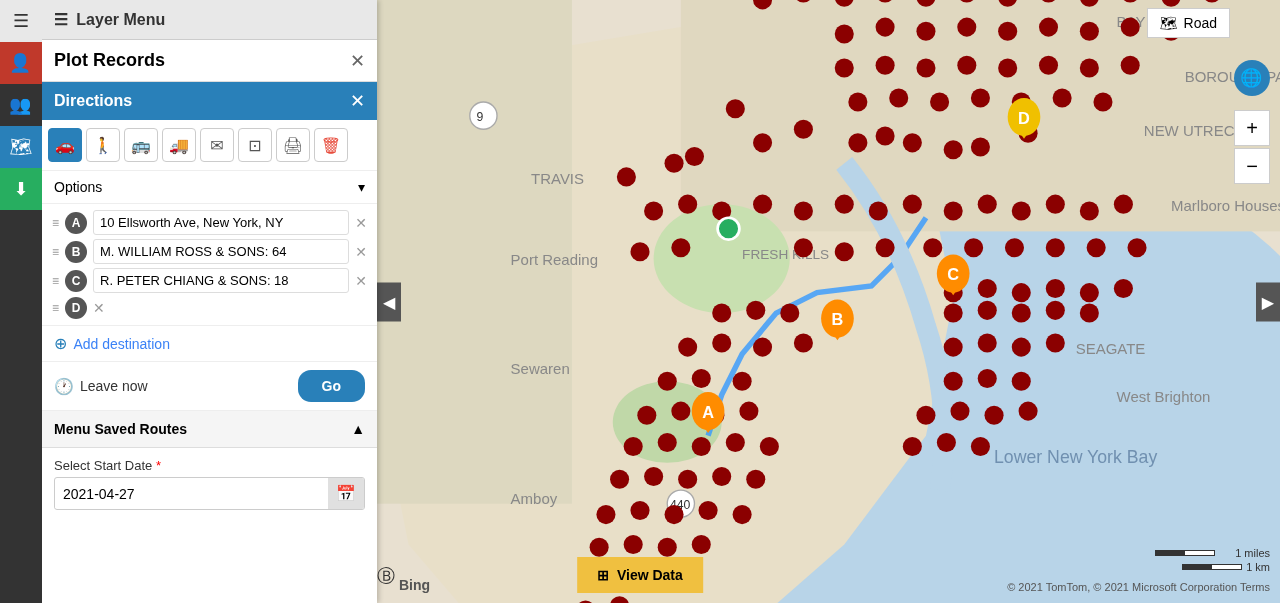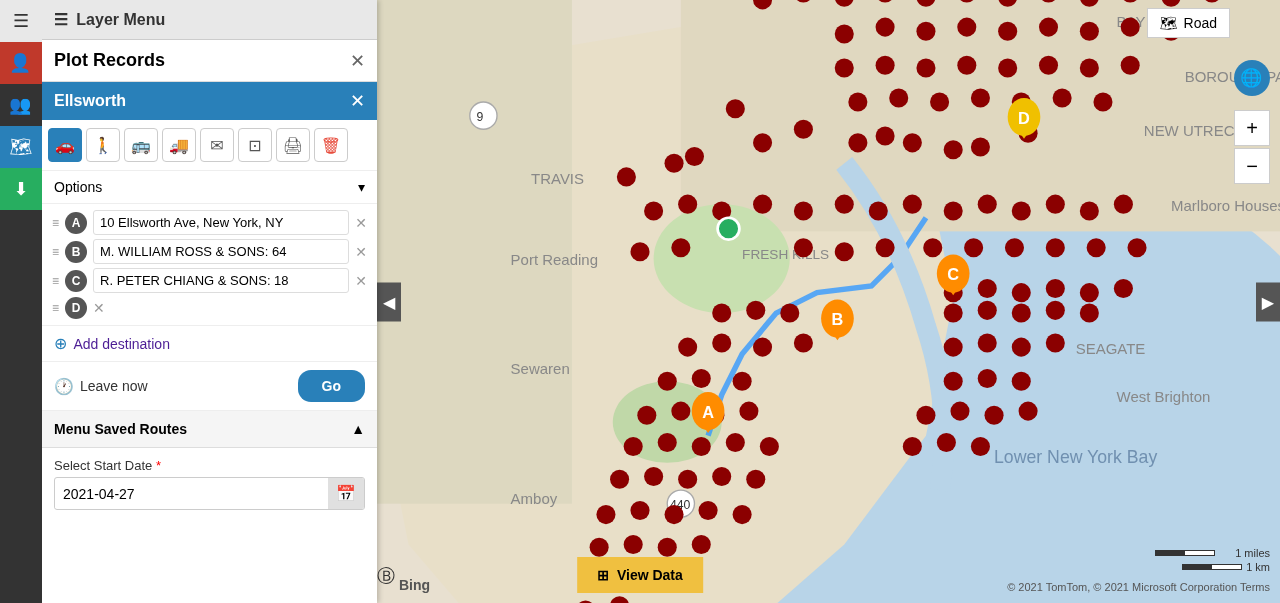--- a/index.html
+++ b/index.html
@@ -660,21 +660,21 @@
     <span>☰</span>
     <span>Layer Menu</span>
   </div>
 
   <div id="plot-records-row">
     <span>Plot Records</span>
     <button class="close-btn">✕</button>
   </div>
 
   <div id="directions-header" style="background:#2980b9;">
-    <span style="color:white; font-size:16px; font-weight:bold;">Ellsworth</span>
+    <span style="color:white; font-size:16px; font-weight:bold;">Directions</span>
     <button class="close-btn" style="color:white;">✕</button>
   </div>
 
   <div id="transport-row">
     <button class="transport-btn active-transport" title="Car">🚗</button>
     <button class="transport-btn" title="Walk">🚶</button>
     <button class="transport-btn" title="Transit">🚌</button>
     <button class="transport-btn" title="Truck">🚚</button>
     <button class="transport-btn" title="Email">✉</button>
     <button class="transport-btn" title="Share">⊡</button>
@@ -708,21 +708,21 @@
     </div>
     <div class="waypoint-row">
       <span class="waypoint-handle">≡</span>
       <span class="waypoint-label wp-d">D</span>
       <button class="waypoint-remove">✕</button>
     </div>
   </div>
 
   <div id="add-dest-row">
     <span style="font-size:16px; color:#2980b9;">⊕</span>
-    <span style="color:#4c1d95;">Add destination</span>
+    <span style="color:#3b82f6;">Add destination</span>
   </div>
 
   <div id="leave-now-row">
     <div class="leave-now-left">
       <span style="font-size:16px; color:#555;">🕐</span>
       <span style="cursor:pointer; color:#333;">Leave now</span>
     </div>
     <button class="go-btn">Go</button>
   </div>
 

